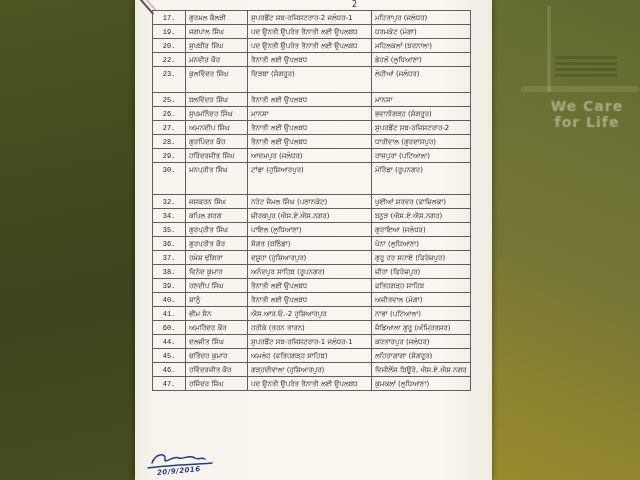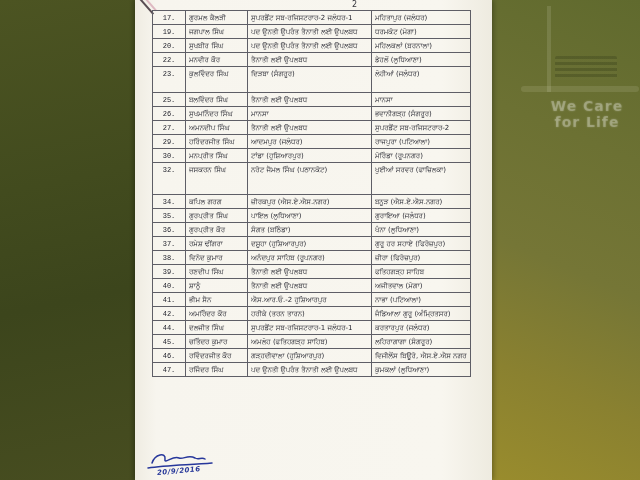--- a/index.html
+++ b/index.html
@@ -213,20 +213,34 @@
         </td>
         <td>
           <div class="clip">ਤੈਨਾਤੀ ਲਈ ਉਪਲਬਧ</div>
         </td>
         <td>
           <div class="clip">ਸੁਪਰਡੈਂਟ ਸਬ-ਰਜਿਸਟਰਾਰ-2 ਪਟਿਆਲਾ</div>
         </td>
       </tr>
       <tr>
         <td class="serial">
+          <div class="clip">28.</div>
+        </td>
+        <td>
+          <div class="clip">ਗੁਰਪਿੰਦਰ ਕੌਰ</div>
+        </td>
+        <td>
+          <div class="clip">ਤੈਨਾਤੀ ਲਈ ਉਪਲਬਧ</div>
+        </td>
+        <td>
+          <div class="clip">ਧਾਰੀਵਾਲ (ਗੁਰਦਾਸਪੁਰ)</div>
+        </td>
+      </tr>
+      <tr>
+        <td class="serial">
           <div class="clip">29.</div>
         </td>
         <td>
           <div class="clip">ਹਰਿੰਦਰਜੀਤ ਸਿੰਘ</div>
         </td>
         <td>
           <div class="clip">ਆਦਮਪੁਰ (ਜਲੰਧਰ)</div>
         </td>
         <td>
           <div class="clip">ਰਾਜਪੁਰਾ (ਪਟਿਆਲਾ)</div>
@@ -367,21 +381,21 @@
         </td>
         <td>
           <div class="clip">ਐਸ.ਆਰ.ਓ.-2 ਹੁਸ਼ਿਆਰਪੁਰ</div>
         </td>
         <td>
           <div class="clip">ਨਾਭਾ (ਪਟਿਆਲਾ)</div>
         </td>
       </tr>
       <tr>
         <td class="serial">
-          <div class="clip">42.</div>
+          <div class="clip">60.</div>
         </td>
         <td>
           <div class="clip">ਅਮਰਿੰਦਰ ਕੌਰ</div>
         </td>
         <td>
           <div class="clip">ਹਰੀਕੇ (ਤਰਨ ਤਾਰਨ)</div>
         </td>
         <td>
           <div class="clip">ਜੰਡਿਆਲਾ ਗੁਰੂ (ਅੰਮ੍ਰਿਤਸਰ)</div>
         </td>

